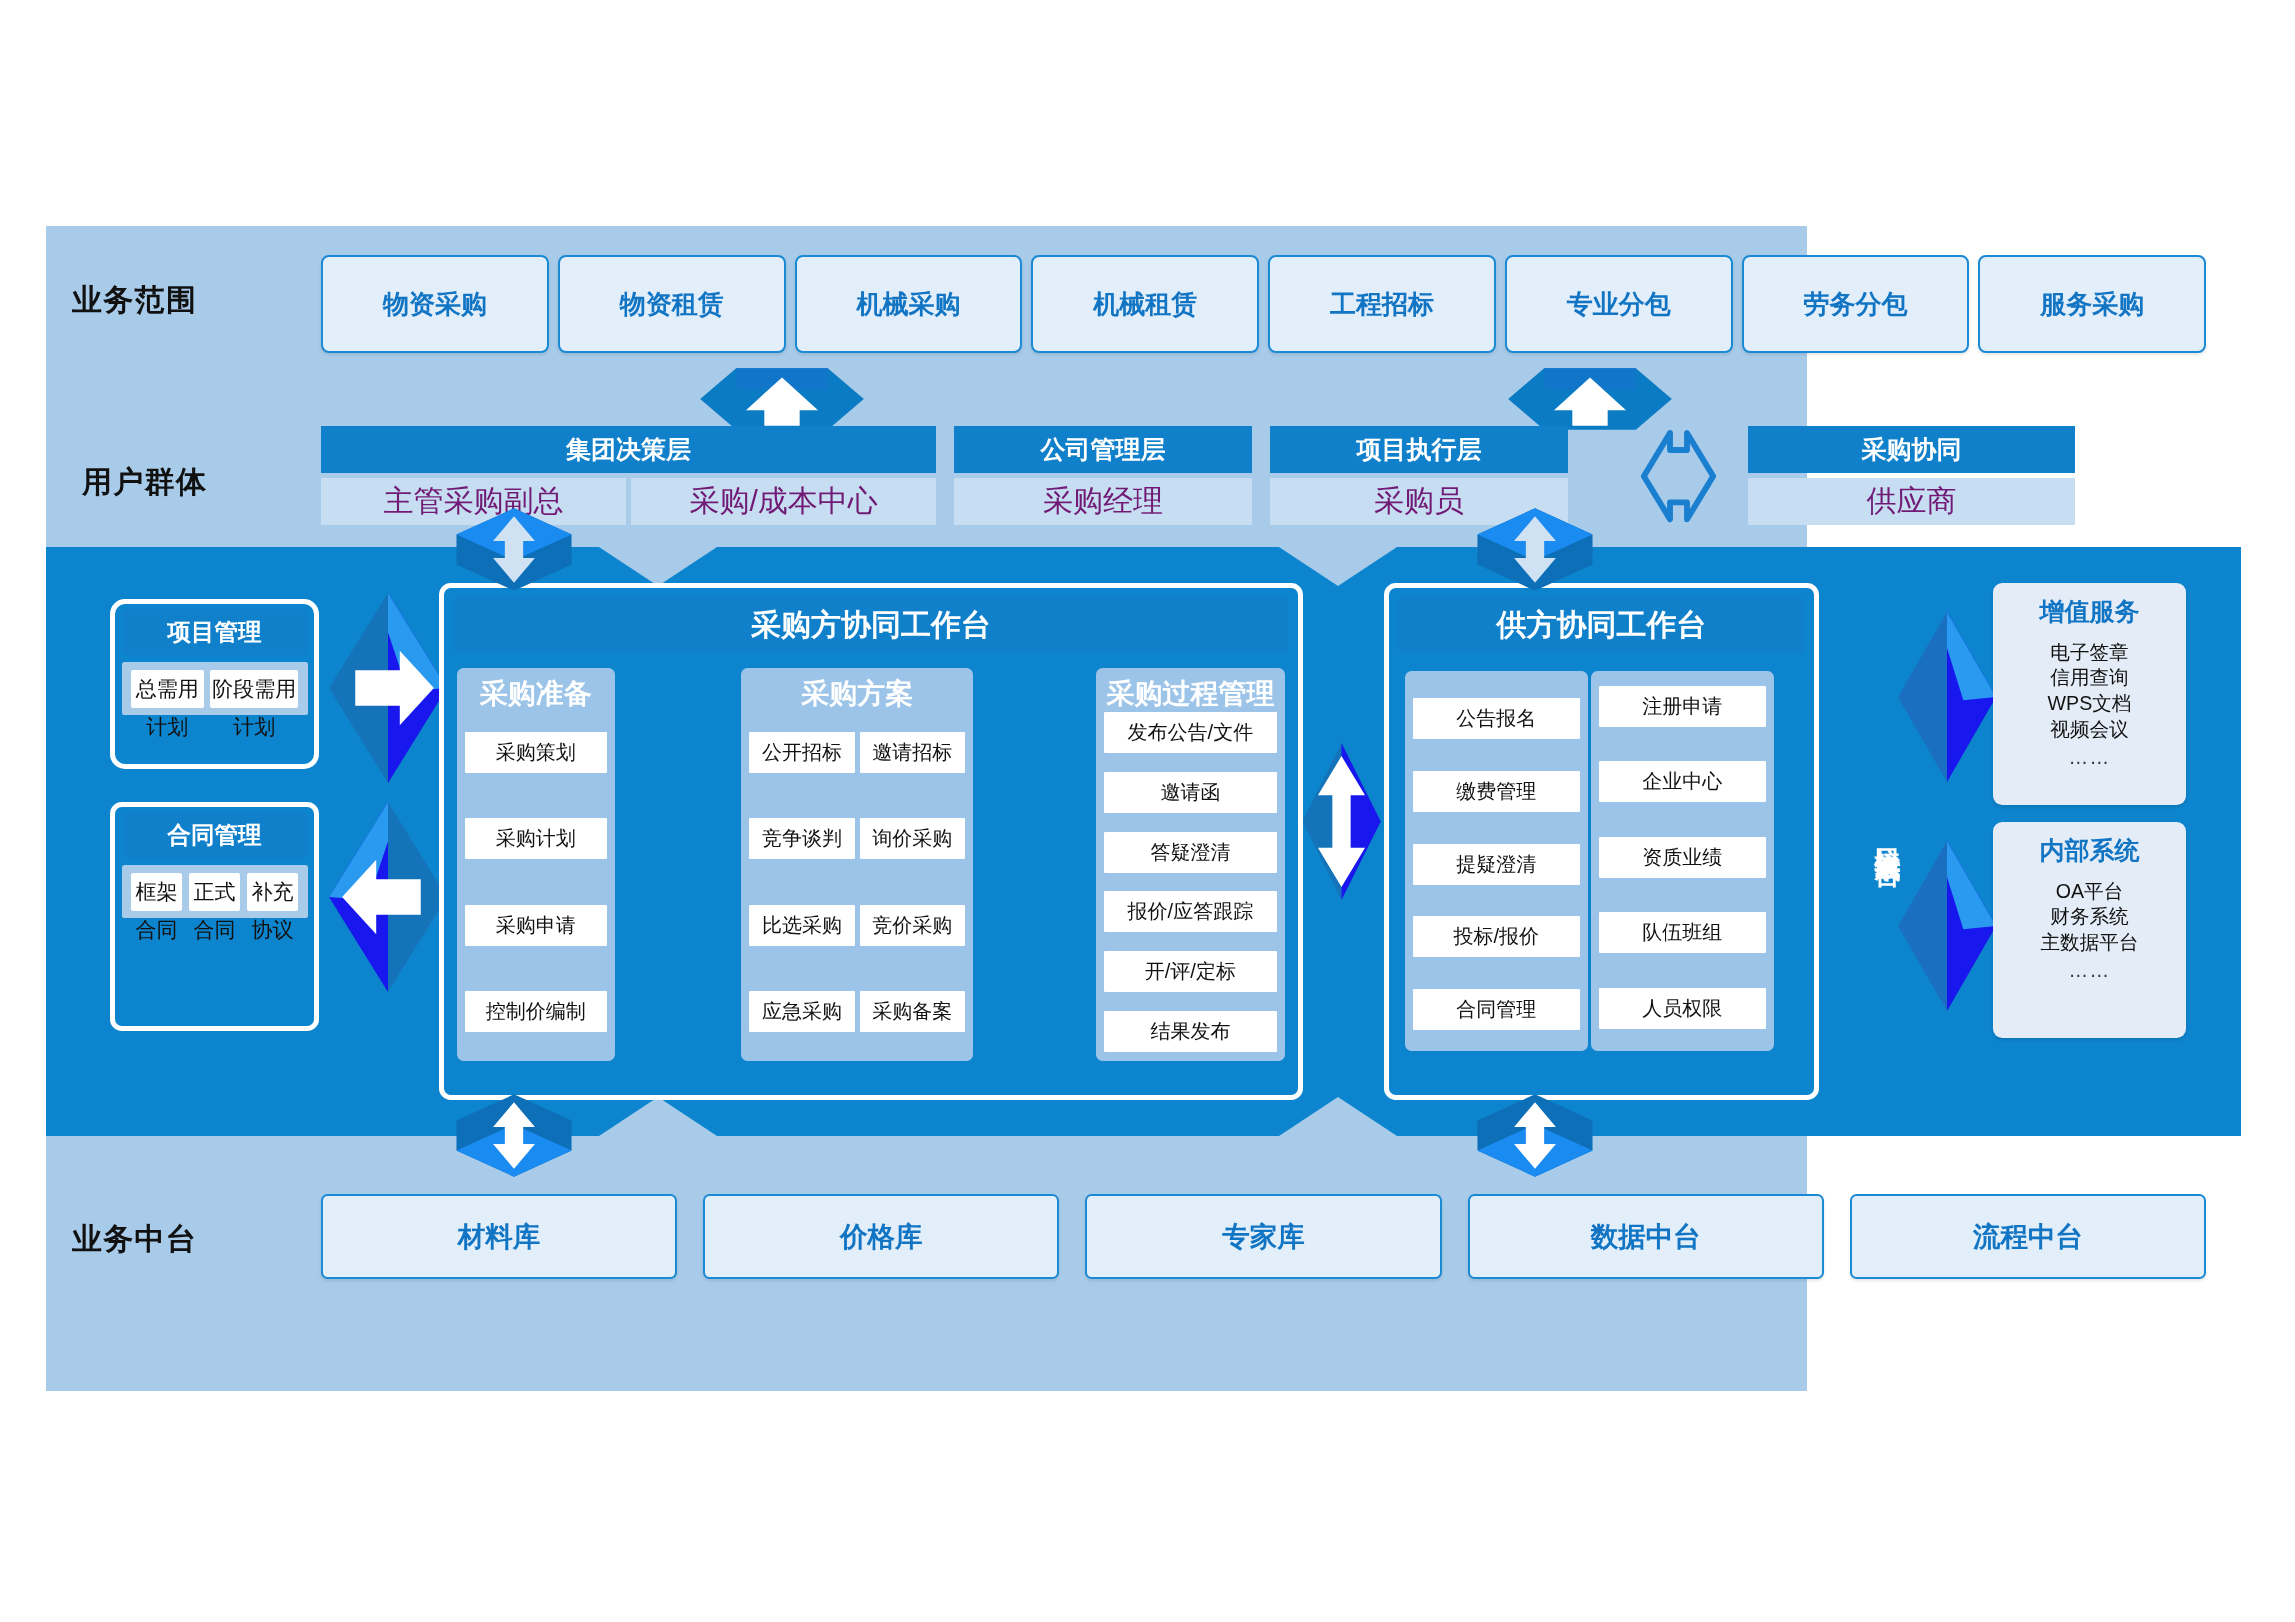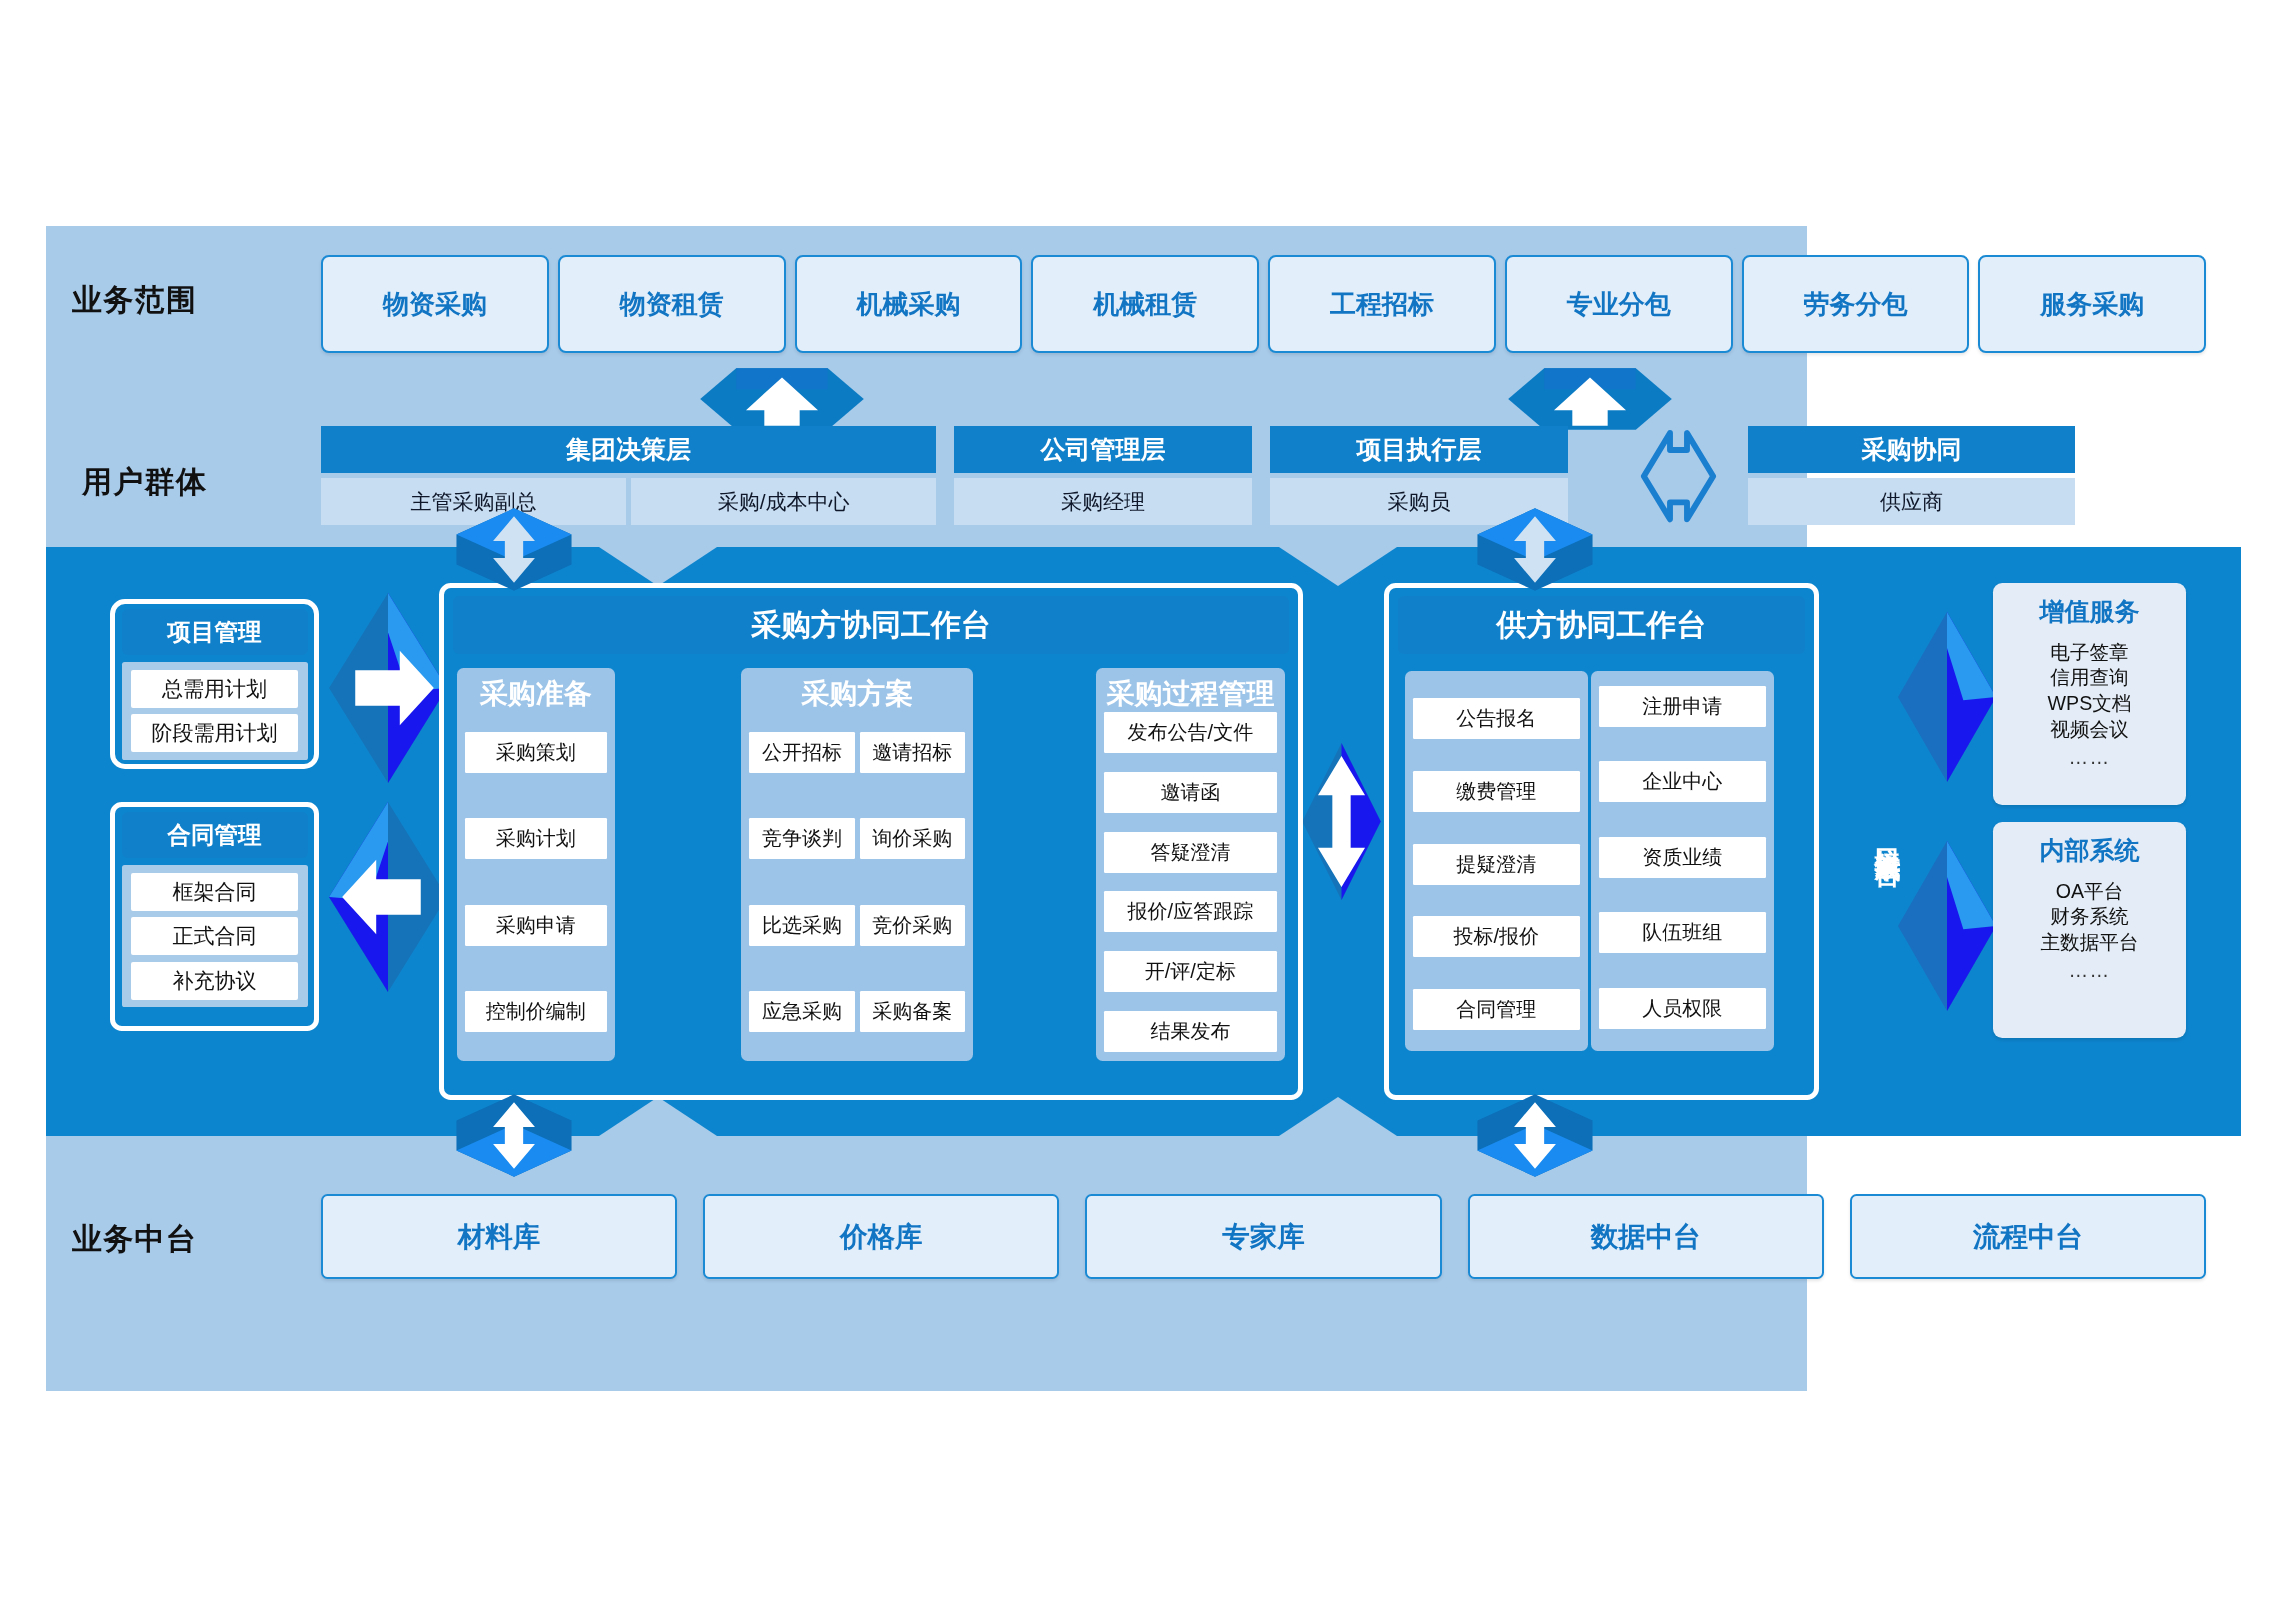--- a/index.html
+++ b/index.html
@@ -73,22 +73,22 @@
   }
   .ugroup-subs {
     display: flex;
     gap: 5.2px;
     margin-top: 5.2px;
     height: 47px;
   }
   .ugroup-sub {
     flex: 1 1 0;
     background: #c7ddf1;
-    color: #0f172a;
-    font-size: 21px;
+    color: #701a75;
+    font-size: 30px;
     display: flex;
     align-items: center;
     justify-content: center;
   }
 
   
   #users-dbl-arrow {
     position: absolute;
     left: 1590px; top: 203px;
     width: 85px; height: 95px;
@@ -132,21 +132,21 @@
     height: 46px; line-height: 46px;
     font-size: 23.6px;
     margin: 5.2px 6.5px 0 6.5px;
   }
   .leftcard-body {
     background: #a8cbea;
     margin: 6.5px 6.5px 7.9px 6.5px;
     padding: 7.9px 9.2px;
     border-radius: 2.6px;
     display: flex;
-    flex-direction: column;
+    flex-direction: row;
     gap: 6.5px;
   }
   .leftcard-item {
     background: #ffffff;
     color: #111111;
     font-size: 21px;
     height: 38px;
     line-height: 38px;
     text-align: center;
     border-radius: 2px;

